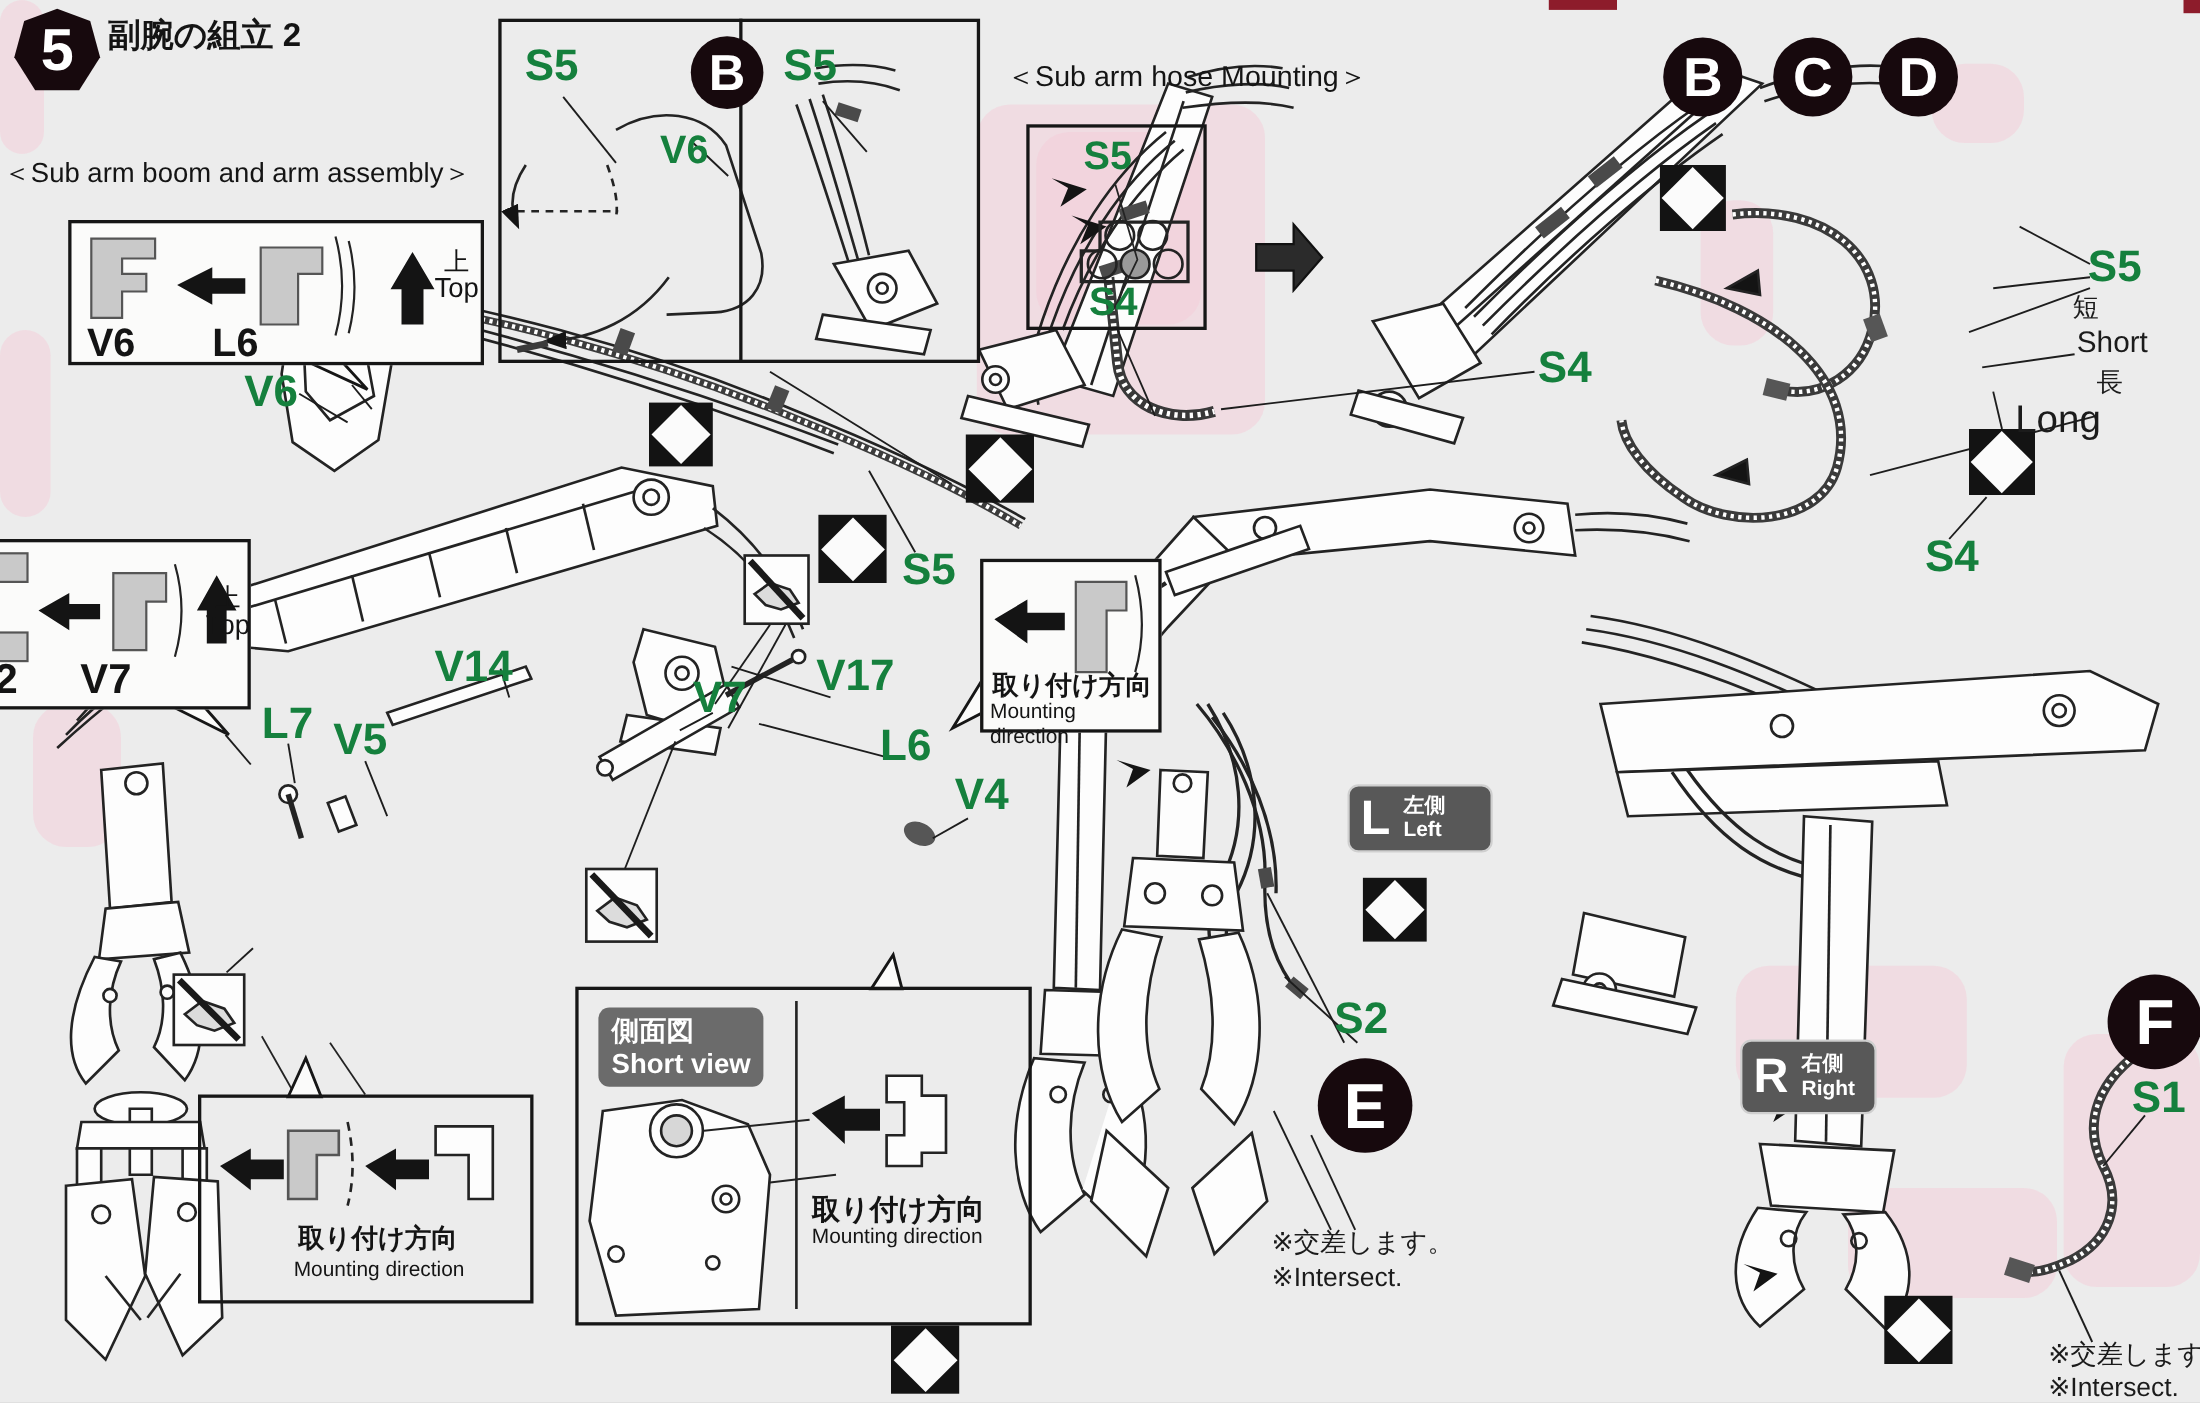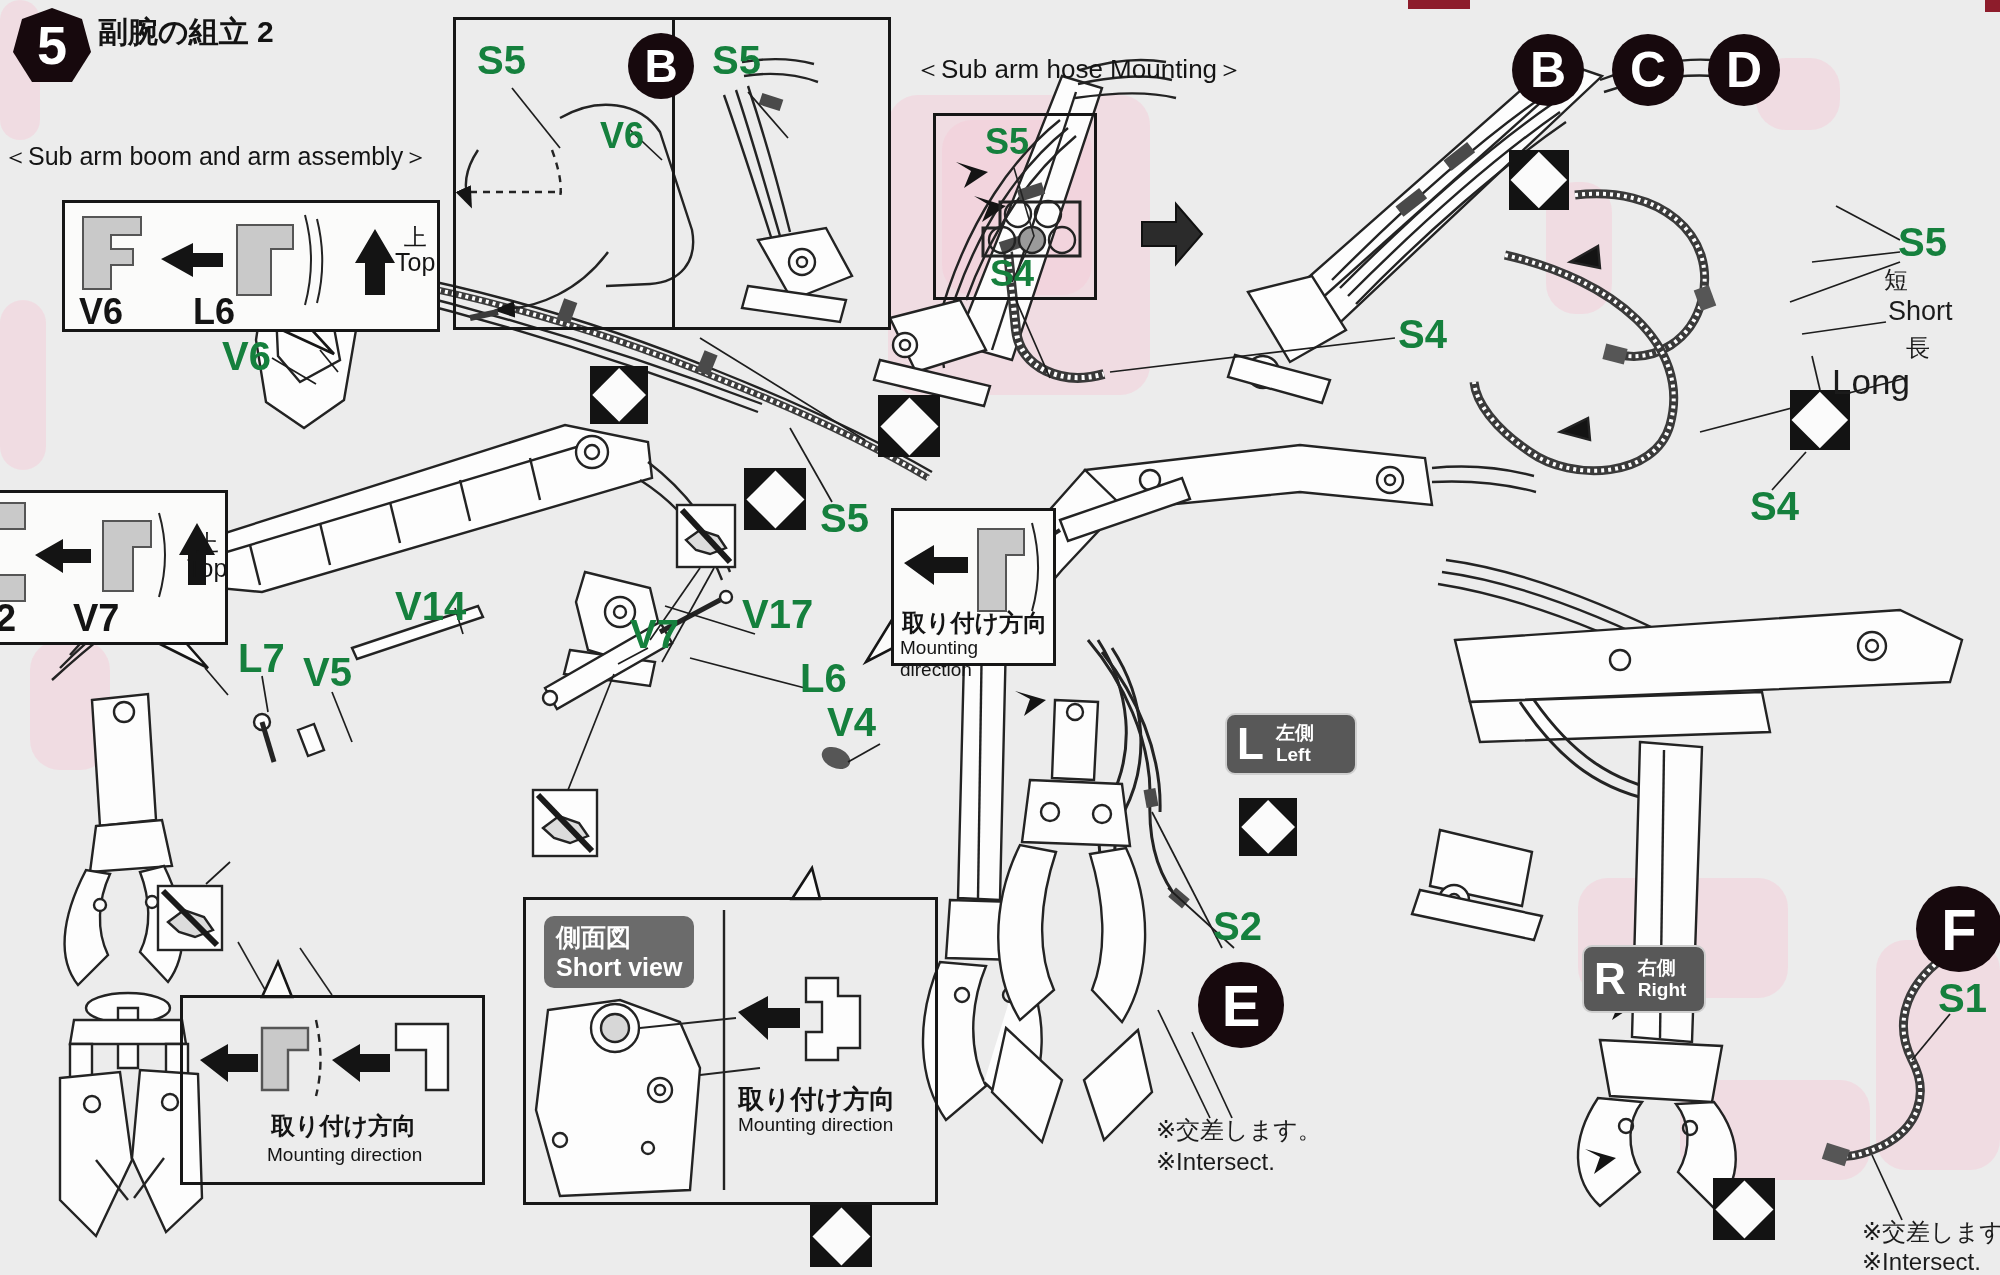--- a/index.html
+++ b/index.html
@@ -501,21 +501,21 @@
       <div class="di"></div>
     </div>
 
   <span class="plabel" style="left:222px;top:336px;">V6</span>
   <span class="plabel" style="left:395px;top:586px;">V14</span>
   <span class="plabel" style="left:238px;top:638px;">L7</span>
   <span class="plabel" style="left:303px;top:652px;">V5</span>
   <span class="plabel" style="left:630px;top:614px;">V7</span>
   <span class="plabel" style="left:742px;top:594px;">V17</span>
   <span class="plabel" style="left:800px;top:658px;">L6</span>
-  <span class="plabel" style="left:827px;top:702px;">V4</span>
+  <span class="plabel" style="left:868px;top:702px;">V4</span>
   <span class="plabel" style="left:820px;top:498px;">S5</span>
   <span class="plabel" style="left:1398px;top:314px;">S4</span>
   <span class="plabel" style="left:1898px;top:222px;">S5</span>
   <span class="plabel" style="left:1750px;top:486px;">S4</span>
   <span class="plabel" style="left:1213px;top:906px;">S2</span>
   <span class="plabel" style="left:1938px;top:978px;">S1</span>
 
   <span class="jnote" style="left:1884px;top:266px;">短</span>
   <span class="jnote" style="left:1888px;top:296px;font-size:27px;text-align:right;">Short</span>
   <span class="jnote" style="left:1906px;top:334px;">長</span>

